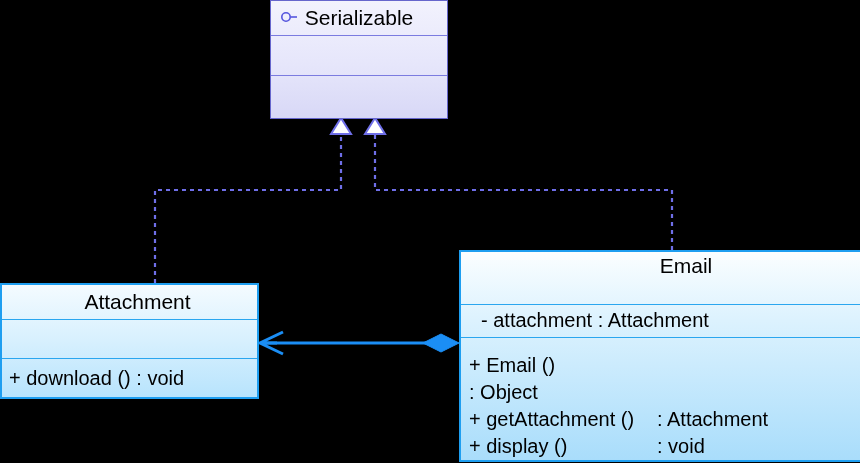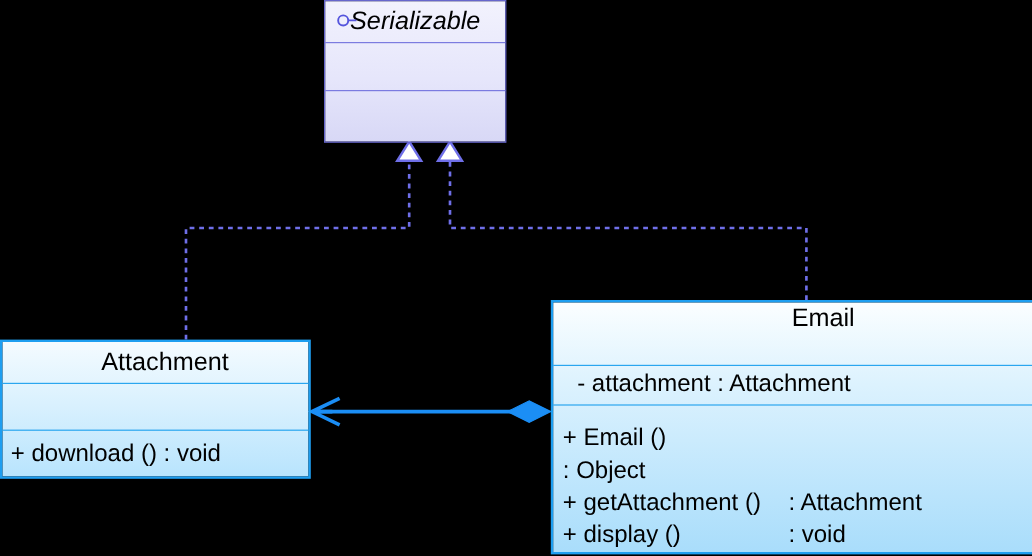--- a/index.html
+++ b/index.html
@@ -37,25 +37,24 @@
     position: relative;
   }
   .uml-class .compartment + .compartment {
     border-top: 1px solid #5b5bd6;
   }
 
   
   #serializable {
     left: 270px;
     top: 0px;
-    width: 152px;
+    width: 178px;
     height: 119px;
     border-color: #6666cc;
     background: linear-gradient(to bottom, #f2f2fd 0%, #e6e6fb 55%, #d8d8f6 100%);
-    font-style: italic;
   }
   #serializable .compartment + .compartment { border-top: 1px solid #7b7be0; }
   #serializable .c-name {
     height: 34px;
     display: flex;
     align-items: center;
     justify-content: center;
     position: relative;
   }
   #serializable .c-attrs { height: 40px; }

